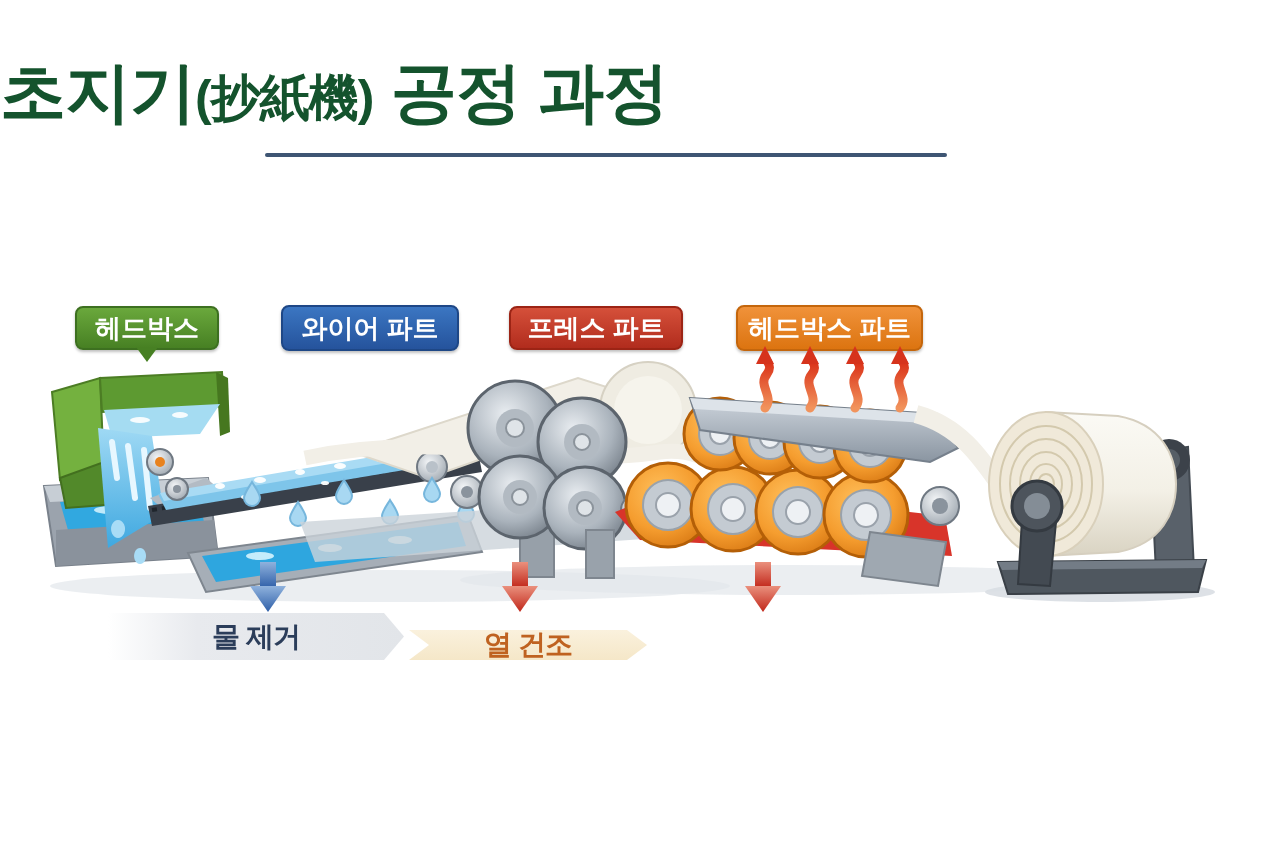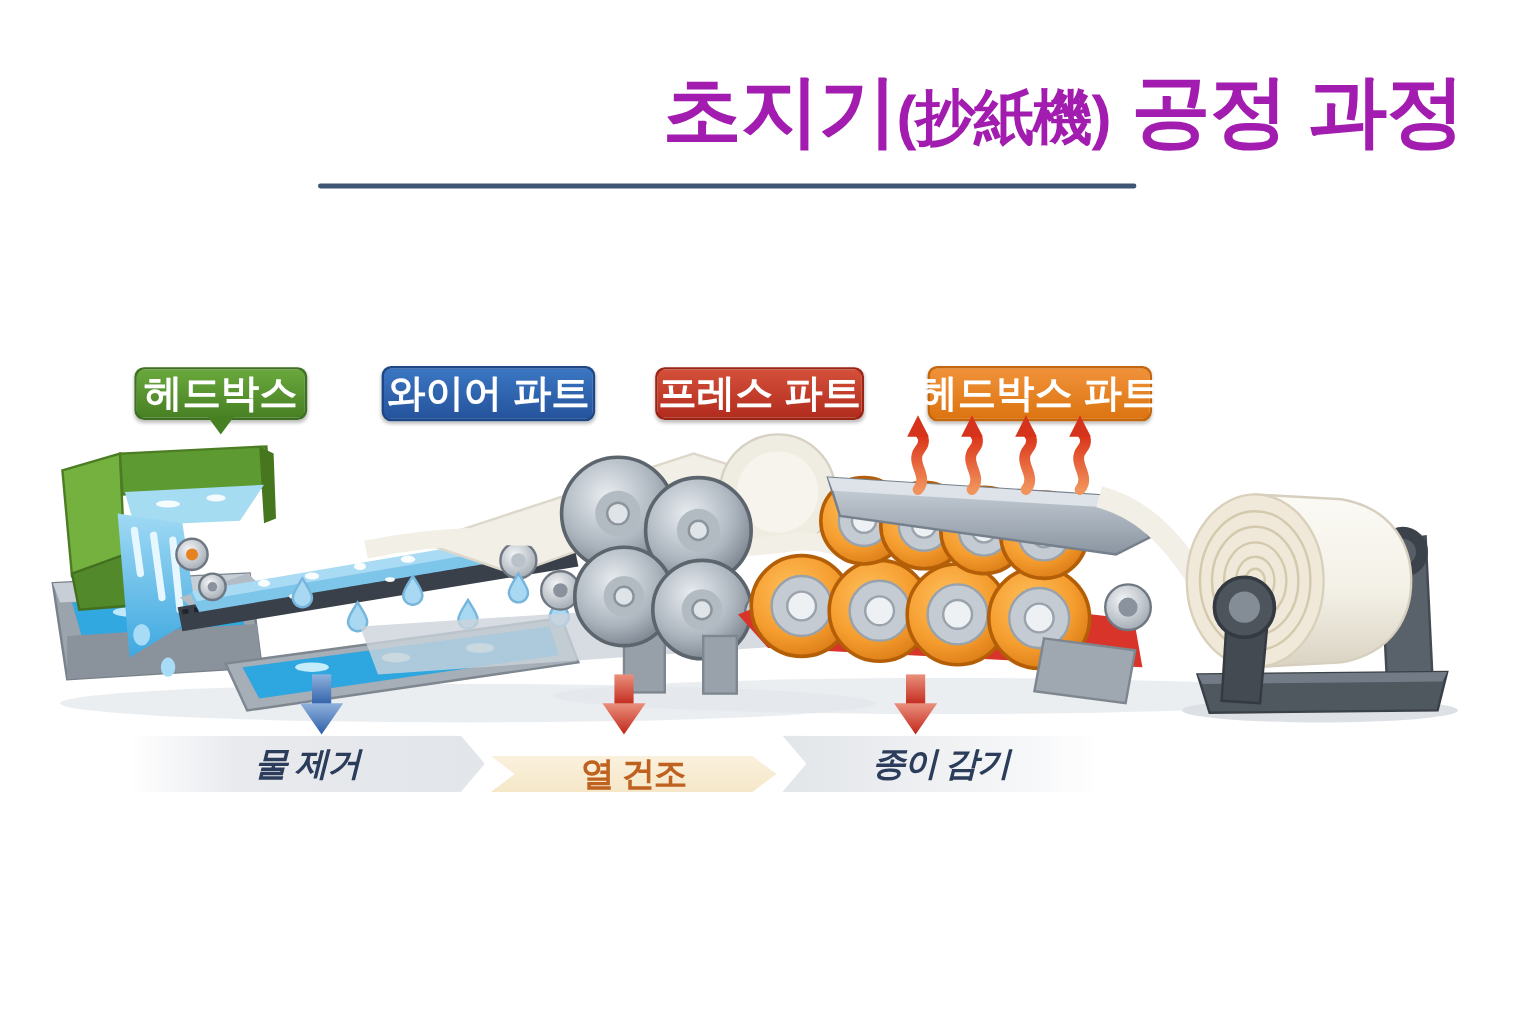--- a/index.html
+++ b/index.html
@@ -1,28 +1,28 @@
 <!DOCTYPE html>
 <html><head>
 <meta charset="utf-8">
 <style>
   html,body{margin:0;padding:0;background:#ffffff;}
   .page{position:relative;width:1280px;height:853px;background:#ffffff;overflow:hidden;
         font-family:"Liberation Sans","DejaVu Sans",sans-serif;}
   
-  .title{position:absolute;left:0;top:48px;width:1220px;text-align:right;
-         color:#a21caf;font-weight:bold;letter-spacing:-1px;white-space:nowrap;}
+  .title{position:absolute;left:0;top:48px;width:1220px;text-align:left;
+         color:#14532d;font-weight:bold;letter-spacing:-1px;white-space:nowrap;}
   .title .big{font-size:66px;}
   .title .paren{font-size:50px;}
   .title-underline{position:absolute;left:265px;top:153px;width:682px;height:4px;
          background:#3e5573;border-radius:2px;}
   
   .lbl{position:absolute;height:40px;border-radius:8px;color:#ffffff;font-weight:bold;
-       font-size:32px;display:flex;align-items:center;justify-content:center;
-       box-shadow:0 2px 3px rgba(0,0,0,.25);white-space:nowrap;margin-left:37px;}
+       font-size:26px;display:flex;align-items:center;justify-content:center;
+       box-shadow:0 2px 3px rgba(0,0,0,.25);white-space:nowrap;}
   .lbl-green{left:75px;top:306px;width:140px;
        background:linear-gradient(#6aa83c,#478023);border:2px solid #3d7020;}
   .lbl-blue{left:281px;top:305px;width:174px;height:42px;
        background:linear-gradient(#3b76c2,#25539c);border:2px solid #1e4786;}
   .lbl-red{left:509px;top:306px;width:170px;
        background:linear-gradient(#d5503a,#b12c1d);border:2px solid #9c2415;}
   .lbl-orange{left:736px;top:305px;width:183px;height:42px;
        background:linear-gradient(#f0923a,#dc7410);border:2px solid #c4660c;}
   .lbl-dark{left:1008px;top:306px;width:127px;
        background:linear-gradient(#4a5057,#33373c);border:2px solid #26292d;}
@@ -36,21 +36,21 @@
   .seg{display:flex;align-items:center;justify-content:center;font-weight:bold;font-size:28px;
        letter-spacing:-1px;white-space:nowrap;}
   .seg-1{width:296px;background:linear-gradient(90deg,#ffffff,#e8eaee 30%,#e2e5e9);
        clip-path:polygon(0 0,calc(100% - 20px) 0,100% 50%,calc(100% - 20px) 100%,0 100%);}
   .seg-2{width:238px;background:linear-gradient(#eef0f2,#e1e4e8);
        clip-path:polygon(0 0,calc(100% - 20px) 0,100% 50%,calc(100% - 20px) 100%,0 100%,20px 50%);}
   .seg-3{width:238px;background:linear-gradient(#faf1dd,#f5e7c8);
        clip-path:polygon(0 0,calc(100% - 20px) 0,100% 50%,calc(100% - 20px) 100%,0 100%,20px 50%);margin-top:17px;}
   .seg-4{width:264px;background:linear-gradient(90deg,#e2e5e9,#f7f8f9 80%,#ffffff);
        clip-path:polygon(0 0,100% 0,100% 100%,0 100%,20px 50%);}
-  .t-navy{color:#2b3d5a;font-style:italic;}
+  .t-navy{color:#2b3d5a;}
   .t-orange{color:#bf6220;}
 </style>
 </head>
 <body>
 
 <div class="page">
 
   <div class="title">
     <span class="big">초지기</span><span class="paren">(抄紙機)</span><span class="big"> 공정 과정</span>
   </div>
@@ -313,18 +313,15 @@
     </g>
   </svg>
 
   <div class="flowbar">
     <div class="seg seg-1 t-navy">
       <span>물 제거</span>
     </div>
     <div class="seg seg-3 t-orange">
       <span>열 건조</span>
     </div>
-    <div class="seg seg-4 t-navy">
-      <span>종이 감기</span>
-    </div>
   </div>
 
 </div>
 
 </body></html>

